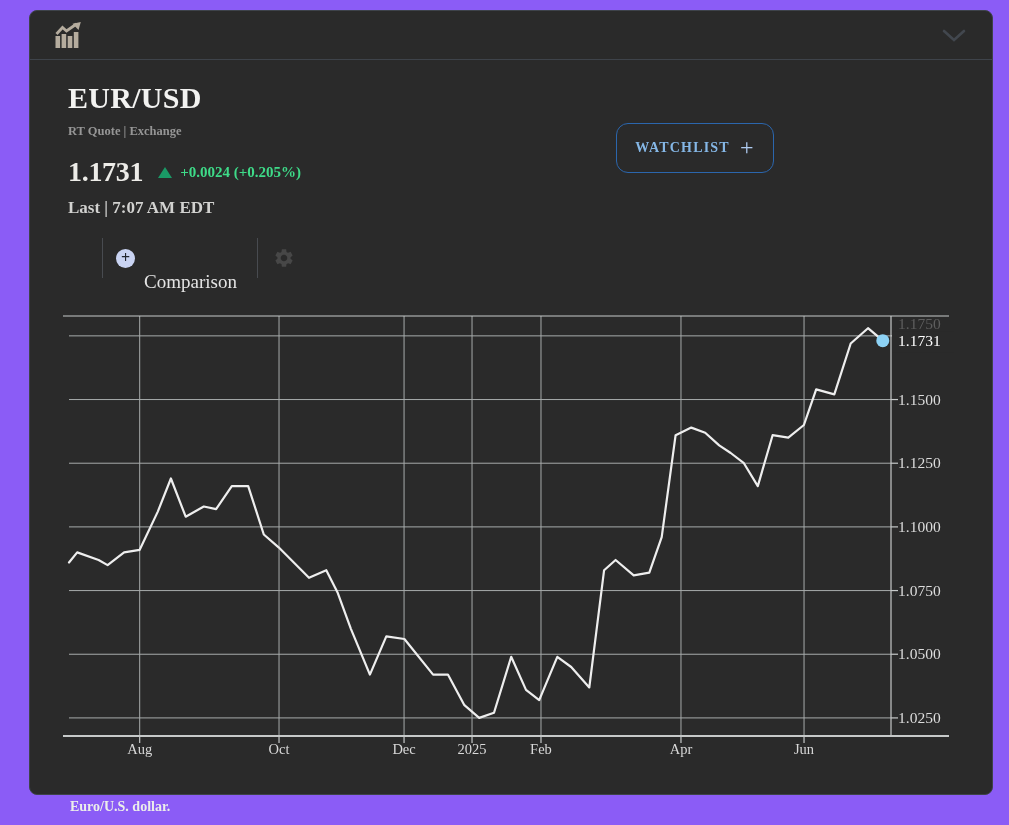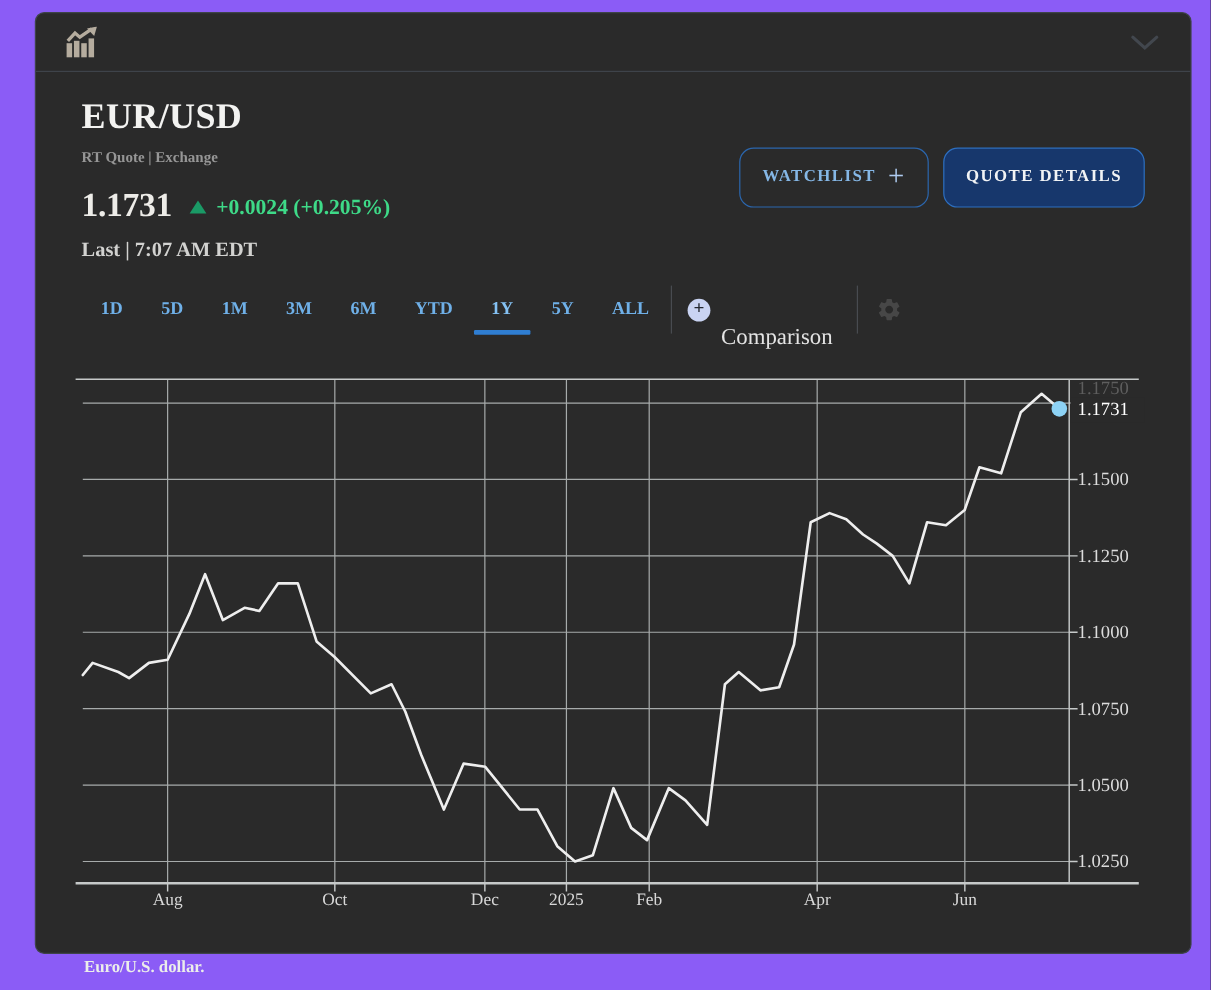--- a/index.html
+++ b/index.html
@@ -17,21 +17,21 @@
   .hdr-icon { position:absolute; left:25px; top:11px; display:flex; }
   .hdr-chevron { position:absolute; right:26px; top:18px; display:flex; cursor:pointer; }
 
   .sym-title { position:absolute; left:38px; top:70px; font-size:30px; font-weight:800;
     color:#f3f3f1; letter-spacing:.3px; }
   .subtitle { position:absolute; left:38px; top:113px; font-size:12.5px; font-weight:700; color:#969696; }
   .price-row { position:absolute; left:38px; top:144px; display:flex; align-items:center; height:34px; }
   .price { font-size:28px; font-weight:900; color:#edece8; letter-spacing:-0.3px; }
   .tri-up { width:0; height:0; border-left:7px solid transparent; border-right:7px solid transparent;
     border-bottom:11px solid #1a9a66; margin-left:15px; }
-  .change { font-size:18px; font-weight:700; color:#3eda88; margin-left:8px; }
+  .change { font-size:15px; font-weight:700; color:#3eda88; margin-left:8px; }
   .last { position:absolute; left:38px; top:187px; font-size:17px; font-weight:700; color:#d2d2d0; }
 
   .btn { display:flex; align-items:center; justify-content:center; cursor:pointer;
     font-family:inherit; font-size:14px; font-weight:700; letter-spacing:1.2px; border-radius:12px; }
   .btn-watchlist { position:absolute; left:586px; top:112px; width:158px; height:50px;
     background:transparent; border:1px solid #2b66ad; color:#85b7e6; }
   .btn-watchlist .plus { font-size:24px; font-weight:400; color:#aecbf0; margin-left:10px;
     line-height:1; margin-top:-3px; }
   .btn-quote { position:absolute; left:756px; top:112px; width:168px; height:50px;
     background:#17376c; border:1px solid #2d6fc0; color:#f1f3f5; }
@@ -89,34 +89,22 @@
       <span class="price">1.1731</span>
       <span class="tri-up"></span>
       <span class="change">+0.0024 (+0.205%)</span>
     </div>
     <div class="last">Last | 7:07 AM EDT</div>
 
     <button class="btn btn-watchlist">
       <span>WATCHLIST</span>
       <span class="plus">+</span>
     </button>
-    <button class="btn btn-quote">QUOTE DETAILS</button>
 
     <div class="tabs-row">
-      <div class="tabs" id="tabs">
-          <div class="tab">1D</div>
-          <div class="tab">5D</div>
-          <div class="tab">1M</div>
-          <div class="tab">3M</div>
-          <div class="tab">6M</div>
-          <div class="tab">YTD</div>
-          <div class="tab active">1Y</div>
-          <div class="tab">5Y</div>
-          <div class="tab">ALL</div>
-        </div>
       <div class="vdiv d1"></div>
       <button class="comparison">
         <span class="plus-circle">+</span>
         <span class="comparison-label">Comparison</span>
       </button>
       <div class="vdiv d2"></div>
       <span class="gear">
         <svg width="22" height="22" viewBox="0 0 24 24" fill="#474747">
           <path d="M19.14 12.94c.04-.3.06-.61.06-.94 0-.32-.02-.64-.07-.94l2.03-1.58c.18-.14.23-.41.12-.61l-1.92-3.32c-.12-.22-.37-.29-.59-.22l-2.39.96c-.5-.38-1.03-.7-1.62-.94l-.36-2.54c-.04-.24-.24-.41-.48-.41h-3.84c-.24 0-.43.17-.47.41l-.36 2.54c-.59.24-1.13.57-1.62.94l-2.39-.96c-.22-.08-.47 0-.59.22L2.74 8.87c-.12.21-.08.47.12.61l2.03 1.58c-.05.3-.09.63-.09.94s.02.64.07.94l-2.03 1.58c-.18.14-.23.41-.12.61l1.92 3.32c.12.22.37.29.59.22l2.39-.96c.5.38 1.03.7 1.62.94l.36 2.54c.05.24.24.41.48.41h3.84c.24 0 .44-.17.47-.41l.36-2.54c.59-.24 1.13-.56 1.62-.94l2.39.96c.22.08.47 0 .59-.22l1.92-3.32c.12-.22.07-.47-.12-.61l-2.01-1.58zM12 15.6c-1.98 0-3.6-1.62-3.6-3.6s1.62-3.6 3.6-3.6 3.6 1.62 3.6 3.6-1.62 3.6-3.6 3.6z"></path>
         </svg>

